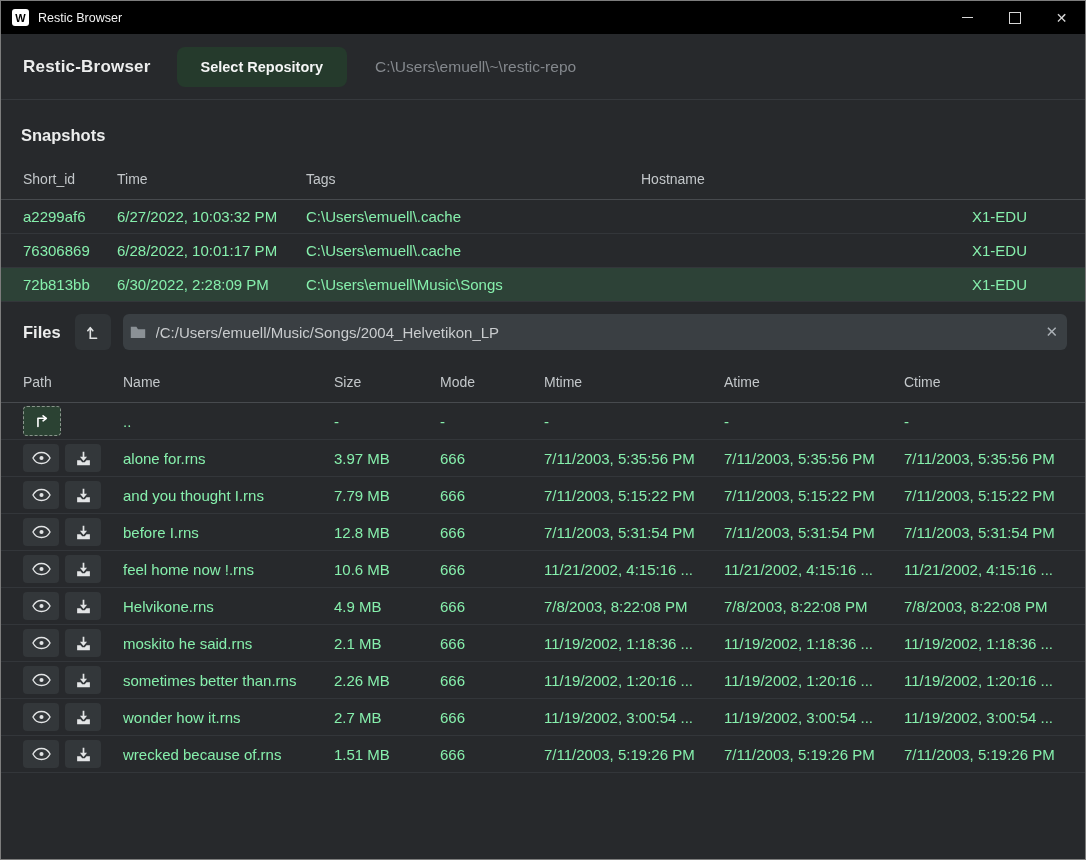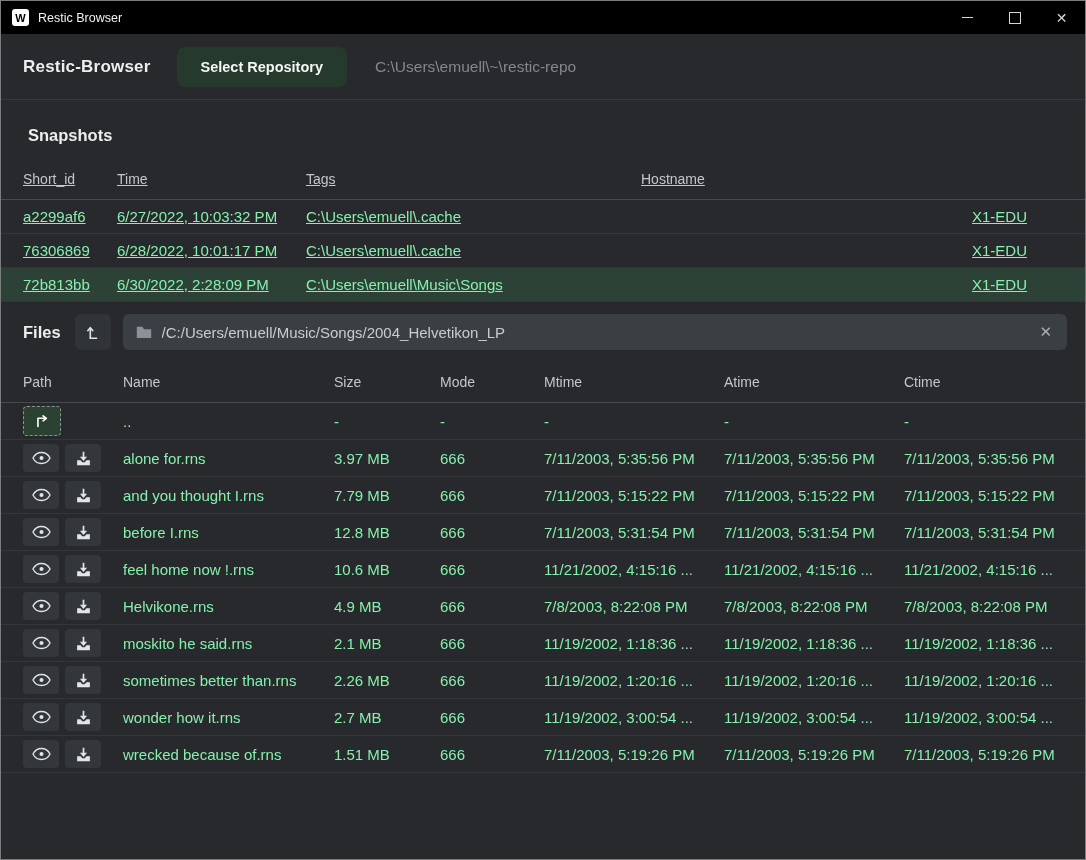--- a/index.html
+++ b/index.html
@@ -19,37 +19,37 @@
   .glyph-min{display:block;width:11px;height:0;border-top:1.6px solid #d6d6d6;}
   .glyph-max{display:block;width:10px;height:10px;border:1.4px solid #d6d6d6;}
   .glyph-close{font-size:14px;color:#d6d6d6;}
   
   .appbar{height:55px;display:flex;align-items:center;padding:5px 22px;border-bottom:1px solid #36393d;}
   .app-name{font-size:17px;font-weight:bold;color:#eceded;letter-spacing:.2px;}
   .repo-btn{margin-left:26px;background:#253a2c;color:#f4f5f5;font-weight:bold;font-size:14.5px;
     font-family:inherit;padding:12px 24px;border-radius:8px;border:none;cursor:pointer;}
   .repo-path{margin-left:28px;color:#84888d;font-size:15.5px;}
   
-  .section-title{font-size:16.5px;font-weight:bold;color:#eceded;padding:26px 27px 14px;}
-  
-  .snap-grid{display:grid;grid-template-columns:94px 189px 335px 331px 1fr;padding:0 18px 0 22px;align-items:center;text-decoration:underline;}
+  .section-title{font-size:16.5px;font-weight:bold;color:#eceded;padding:26px 20px 14px;}
+  
+  .snap-grid{display:grid;grid-template-columns:94px 189px 335px 331px 1fr;padding:0 18px 0 22px;align-items:center;}
   .file-grid{display:grid;grid-template-columns:100px 211px 106px 104px 180px 180px 1fr;padding:0 18px 0 22px;align-items:center;}
   .thead{height:40px;color:#c3c7ca;font-size:14px;border-bottom:1px solid #474a4e;}
   .trow{font-size:15px;color:#86efac;border-bottom:1px solid #33363a;}
   .snap-row{height:33px;}
   .snap-row.selected{background:#2d4237;}
   .file-row{height:36px;}
   .cell{overflow:hidden;white-space:nowrap;text-overflow:ellipsis;padding-right:8px;}
   
   .files-bar{display:flex;align-items:center;padding:12px 18px 12px 22px;gap:12px;justify-content:space-between;}
   .files-label{font-size:16.5px;font-weight:bold;color:#eceded;margin-right:2px;}
   .up-btn{width:36px;height:36px;background:#303437;border:none;border-radius:6px;
     display:flex;align-items:center;justify-content:center;color:#dfe1e2;cursor:pointer;flex:none;}
   .path-input{flex:1;height:36px;background:#3a3f43;border-radius:6px;display:flex;align-items:center;
-    padding:0 13px;gap:10px;color:#c9ccce;font-size:15px;}
+    padding:0 7px;gap:10px;color:#c9ccce;font-size:15px;}
   .path-text{flex:1;overflow:hidden;white-space:nowrap;text-overflow:ellipsis;}
   .clear-btn{background:none;border:none;color:#aab0b5;font-size:15px;cursor:pointer;padding:0 2px;flex:none;}
   
   .row-actions{display:flex;gap:6px;}
   .icon-btn{width:36px;height:28px;background:#33373a;border:none;border-radius:4px;
     display:flex;align-items:center;justify-content:center;color:#e2e4e5;cursor:pointer;}
   .parent-btn{width:38px;height:30px;background:#2b4233;border:1px dashed #8a958c;border-radius:4px;
     display:flex;align-items:center;justify-content:center;color:#fff;cursor:pointer;}
   svg{display:block;}
 </style>

